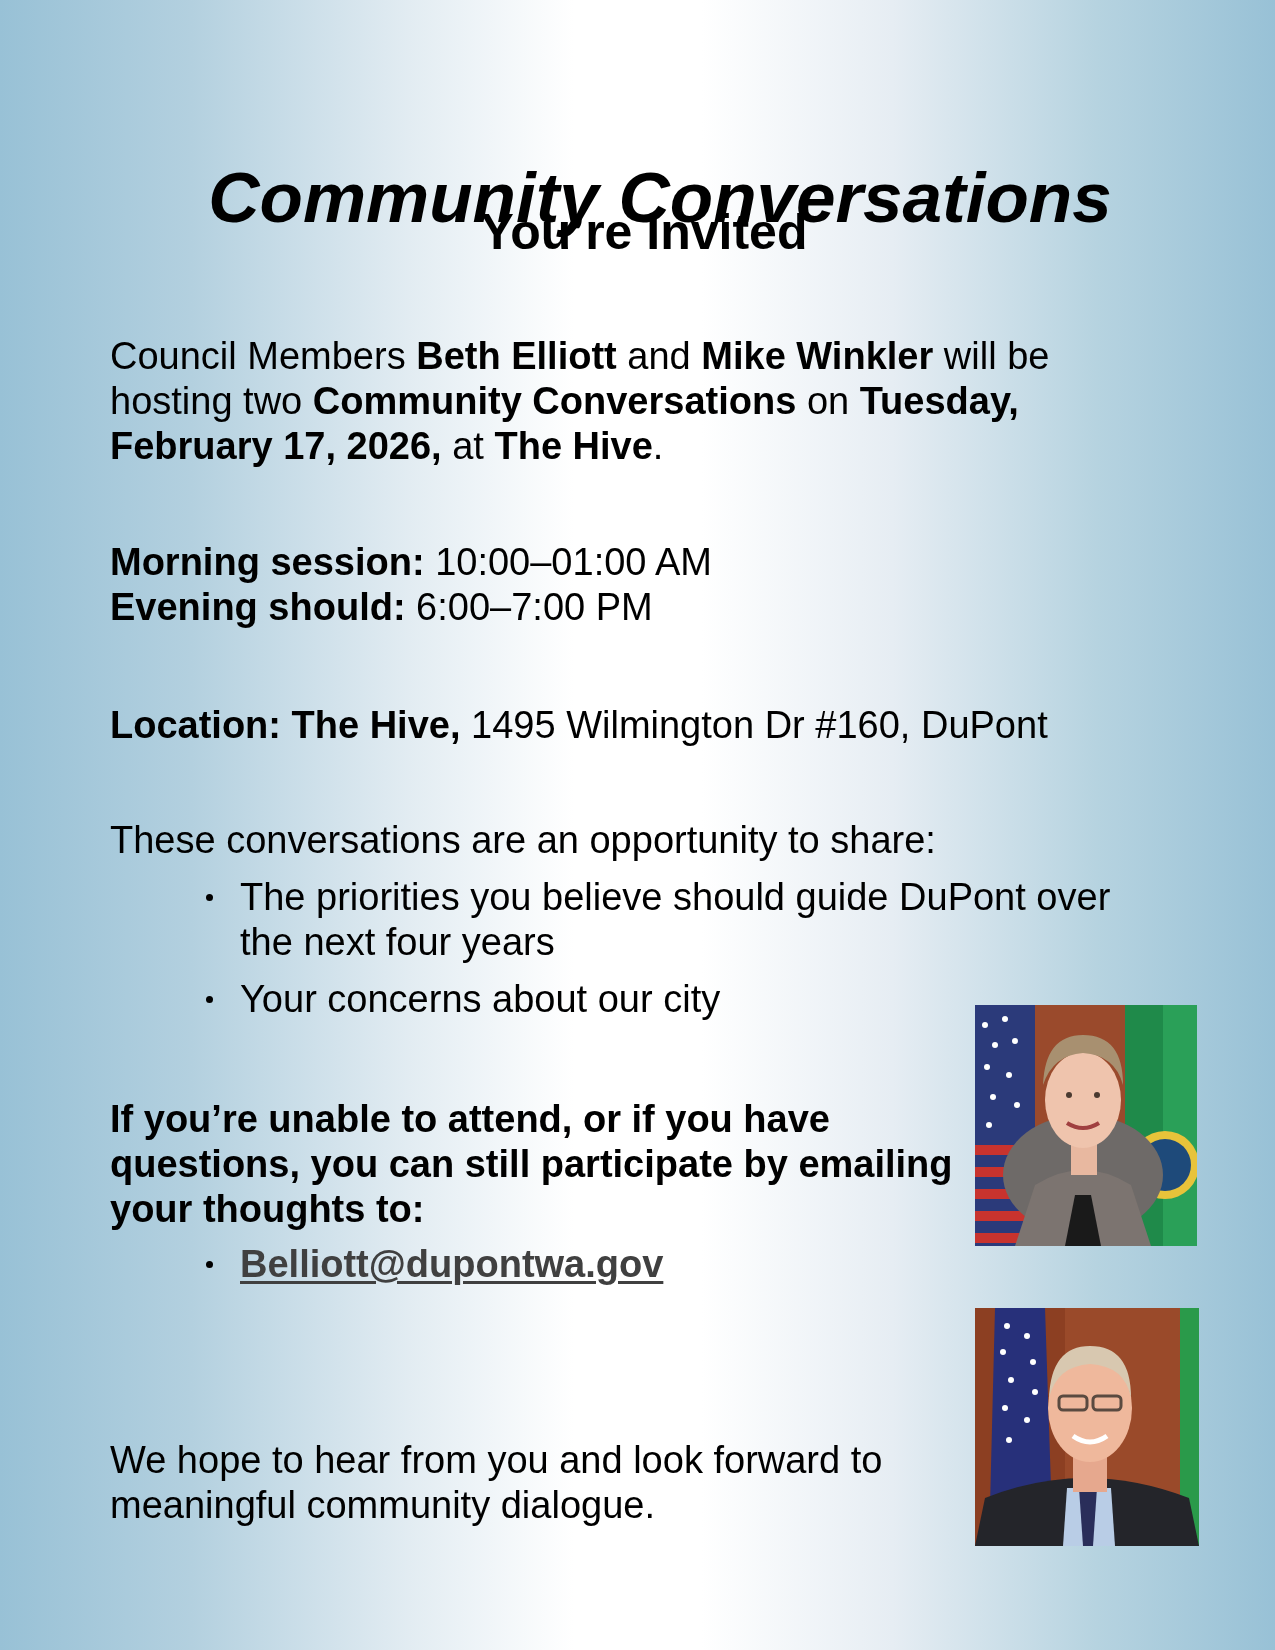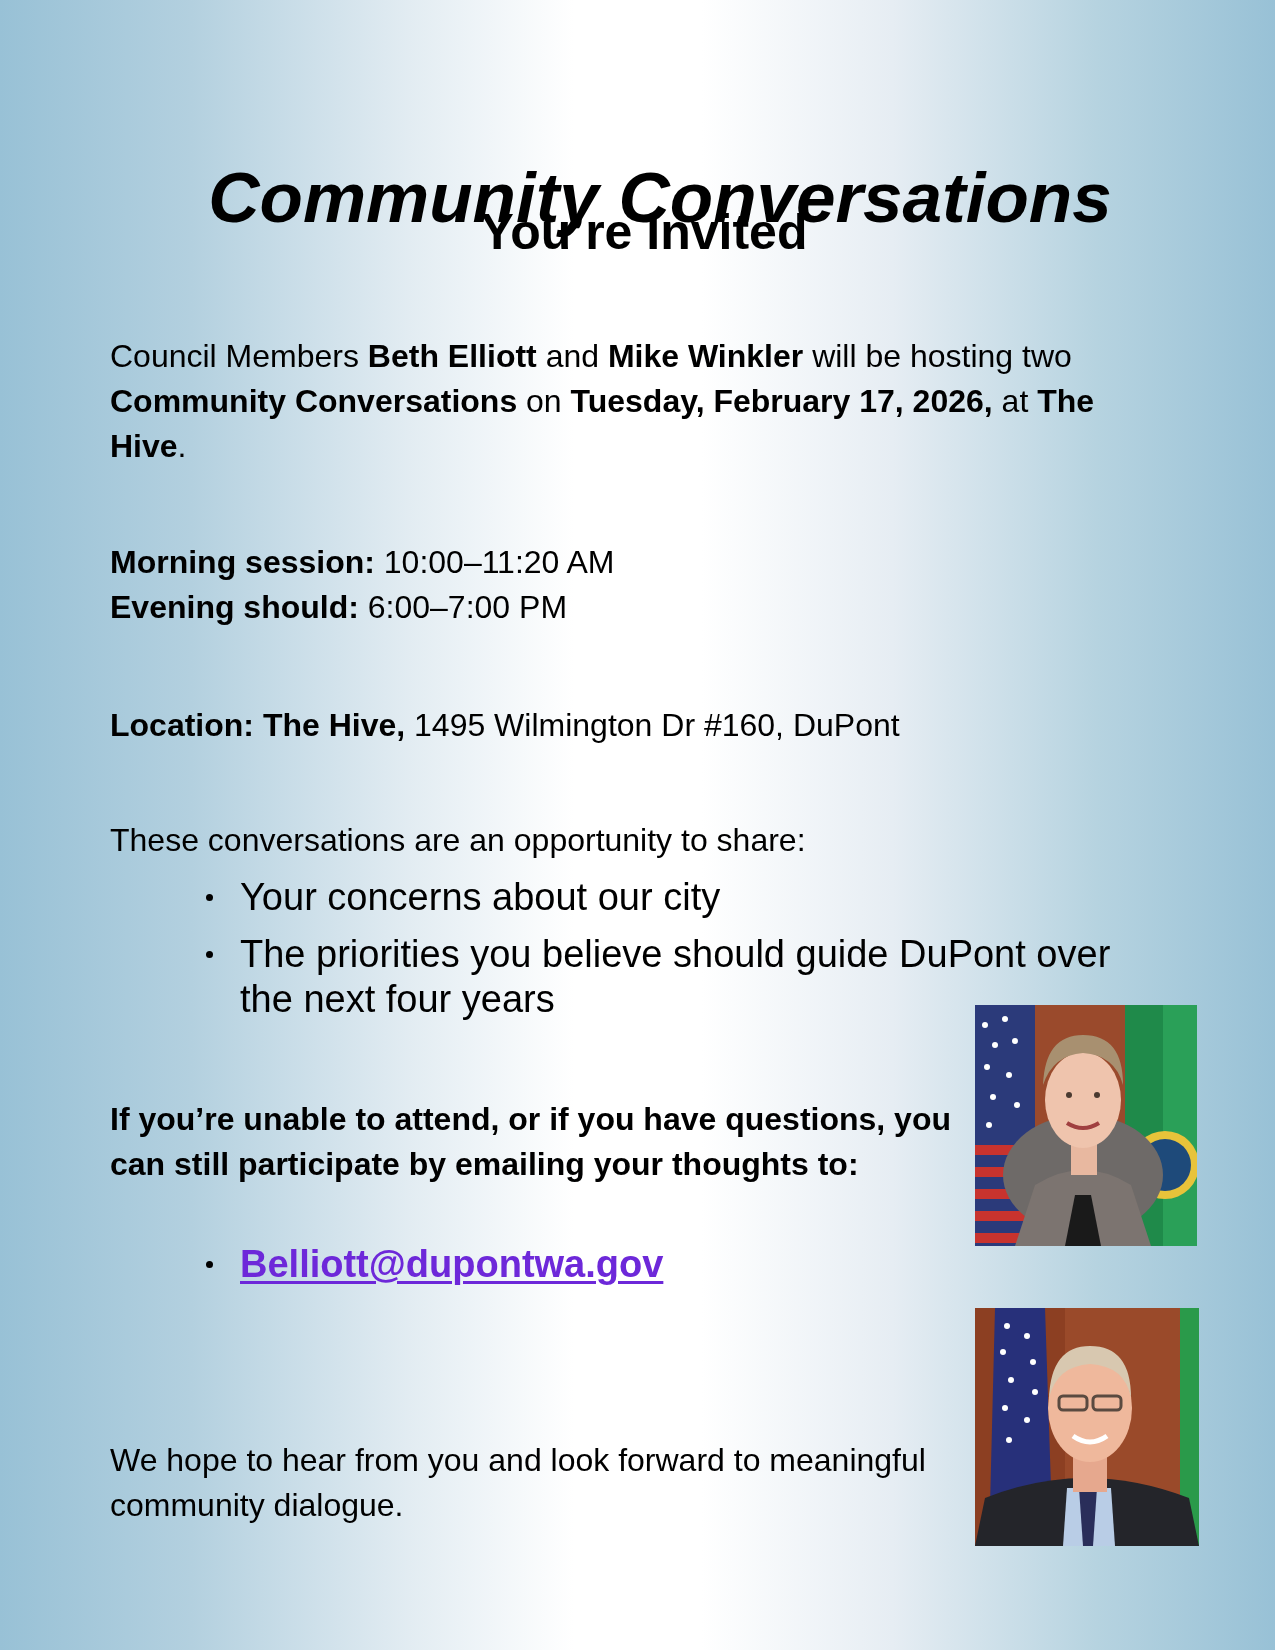--- a/index.html
+++ b/index.html
@@ -11,71 +11,71 @@
   }
   .title {
     position: absolute; left: 0; width: 1320px; top: 108px; text-align: center;
     font-size: 71px; font-weight: bold; font-style: italic; letter-spacing: 0px; line-height: 84px;
   }
   .subtitle {
     position: absolute; left: 0; width: 1288px; top: 200px; text-align: center;
     font-size: 50px; font-weight: bold; line-height: 64px;
   }
   .para {
-    position: absolute; left: 110px; font-size: 32px; line-height: 45px; margin: 0;
+    position: absolute; left: 110px; font-size: 38px; line-height: 45px; margin: 0;
   }
   .para b { font-weight: bold; }
   .intro { top: 334px; width: 1060px; }
   .sessions { top: 540px; }
   .location { top: 703px; }
   .share-intro { top: 818px; }
   ul.bullets {
     position: absolute; left: 200px; margin: 0; padding: 0; list-style: none;
     font-size: 38px; line-height: 45px;
   }
   ul.bullets li { position: relative; padding-left: 40px; }
   ul.bullets li .dot {
     position: absolute; left: 6px; top: 19px; width: 7px; height: 7px; border-radius: 50%; background: #000;
   }
   .share-list { top: 875px; width: 920px; }
   .share-list li { margin-bottom: 12px; }
   .email-intro { top: 1097px; width: 860px; font-weight: bold; }
   .email-list { top: 1242px; }
   .email-list li { margin-bottom: 12px; }
   .email-list a {
-    color: #6d28d9; font-weight: bold; text-decoration: underline; text-decoration-thickness: 3px;
+    color: #404040; font-weight: bold; text-decoration: underline; text-decoration-thickness: 3px;
     text-underline-offset: 4px;
   }
   .closing { top: 1417px; width: 860px; margin-top: 21px; }
   .photo {
     position: absolute; overflow: hidden;
   }
   .photo-elliott { left: 975px; top: 1005px; width: 222px; height: 241px; }
   .photo-winkler { left: 975px; top: 1308px; width: 224px; height: 238px; }
   .photo svg { display: block; width: 100%; height: 100%; }
 </style>
 </head>
 <body>
 
 <h1 class="title">Community Conversations</h1>
 <div class="subtitle">You’re Invited</div>
 
 <p class="para intro"><span>Council Members </span><b>Beth Elliott</b><span> and </span><b>Mike Winkler</b><span> will be hosting two </span><b>Community Conversations</b><span> on </span><b>Tuesday, February 17, 2026,</b><span> at </span><b>The Hive</b><span>.</span></p>
 
 <p class="para sessions">
-  <span><b>Morning session:</b><span> 10:00–11:20 AM</span></span><br>
+  <span><b>Morning session:</b><span> 10:00–01:00 AM</span></span><br>
   <span><b>Evening should:</b><span> 6:00–7:00 PM</span></span>
 </p>
 
 <p class="para location"><b>Location: The Hive,</b><span> 1495 Wilmington Dr #160, DuPont</span></p>
 
 <p class="para share-intro">These conversations are an opportunity to share:</p>
 <ul class="bullets share-list">
+  <li><span class="dot"></span><span>The priorities you believe should guide DuPont over the next four years</span></li>
   <li><span class="dot"></span><span>Your concerns about our city</span></li>
-  <li><span class="dot"></span><span>The priorities you believe should guide DuPont over the next four years</span></li>
 </ul>
 
 <p class="para email-intro">If you’re unable to attend, or if you have questions, you can still participate by emailing your thoughts to:</p>
 <ul class="bullets email-list">
   <li><span class="dot"></span><a href="#">Belliott@dupontwa.gov</a></li>
 </ul>
 
 <p class="para closing">We hope to hear from you and look forward to meaningful community dialogue.</p>
 
 <div class="photo photo-elliott">

